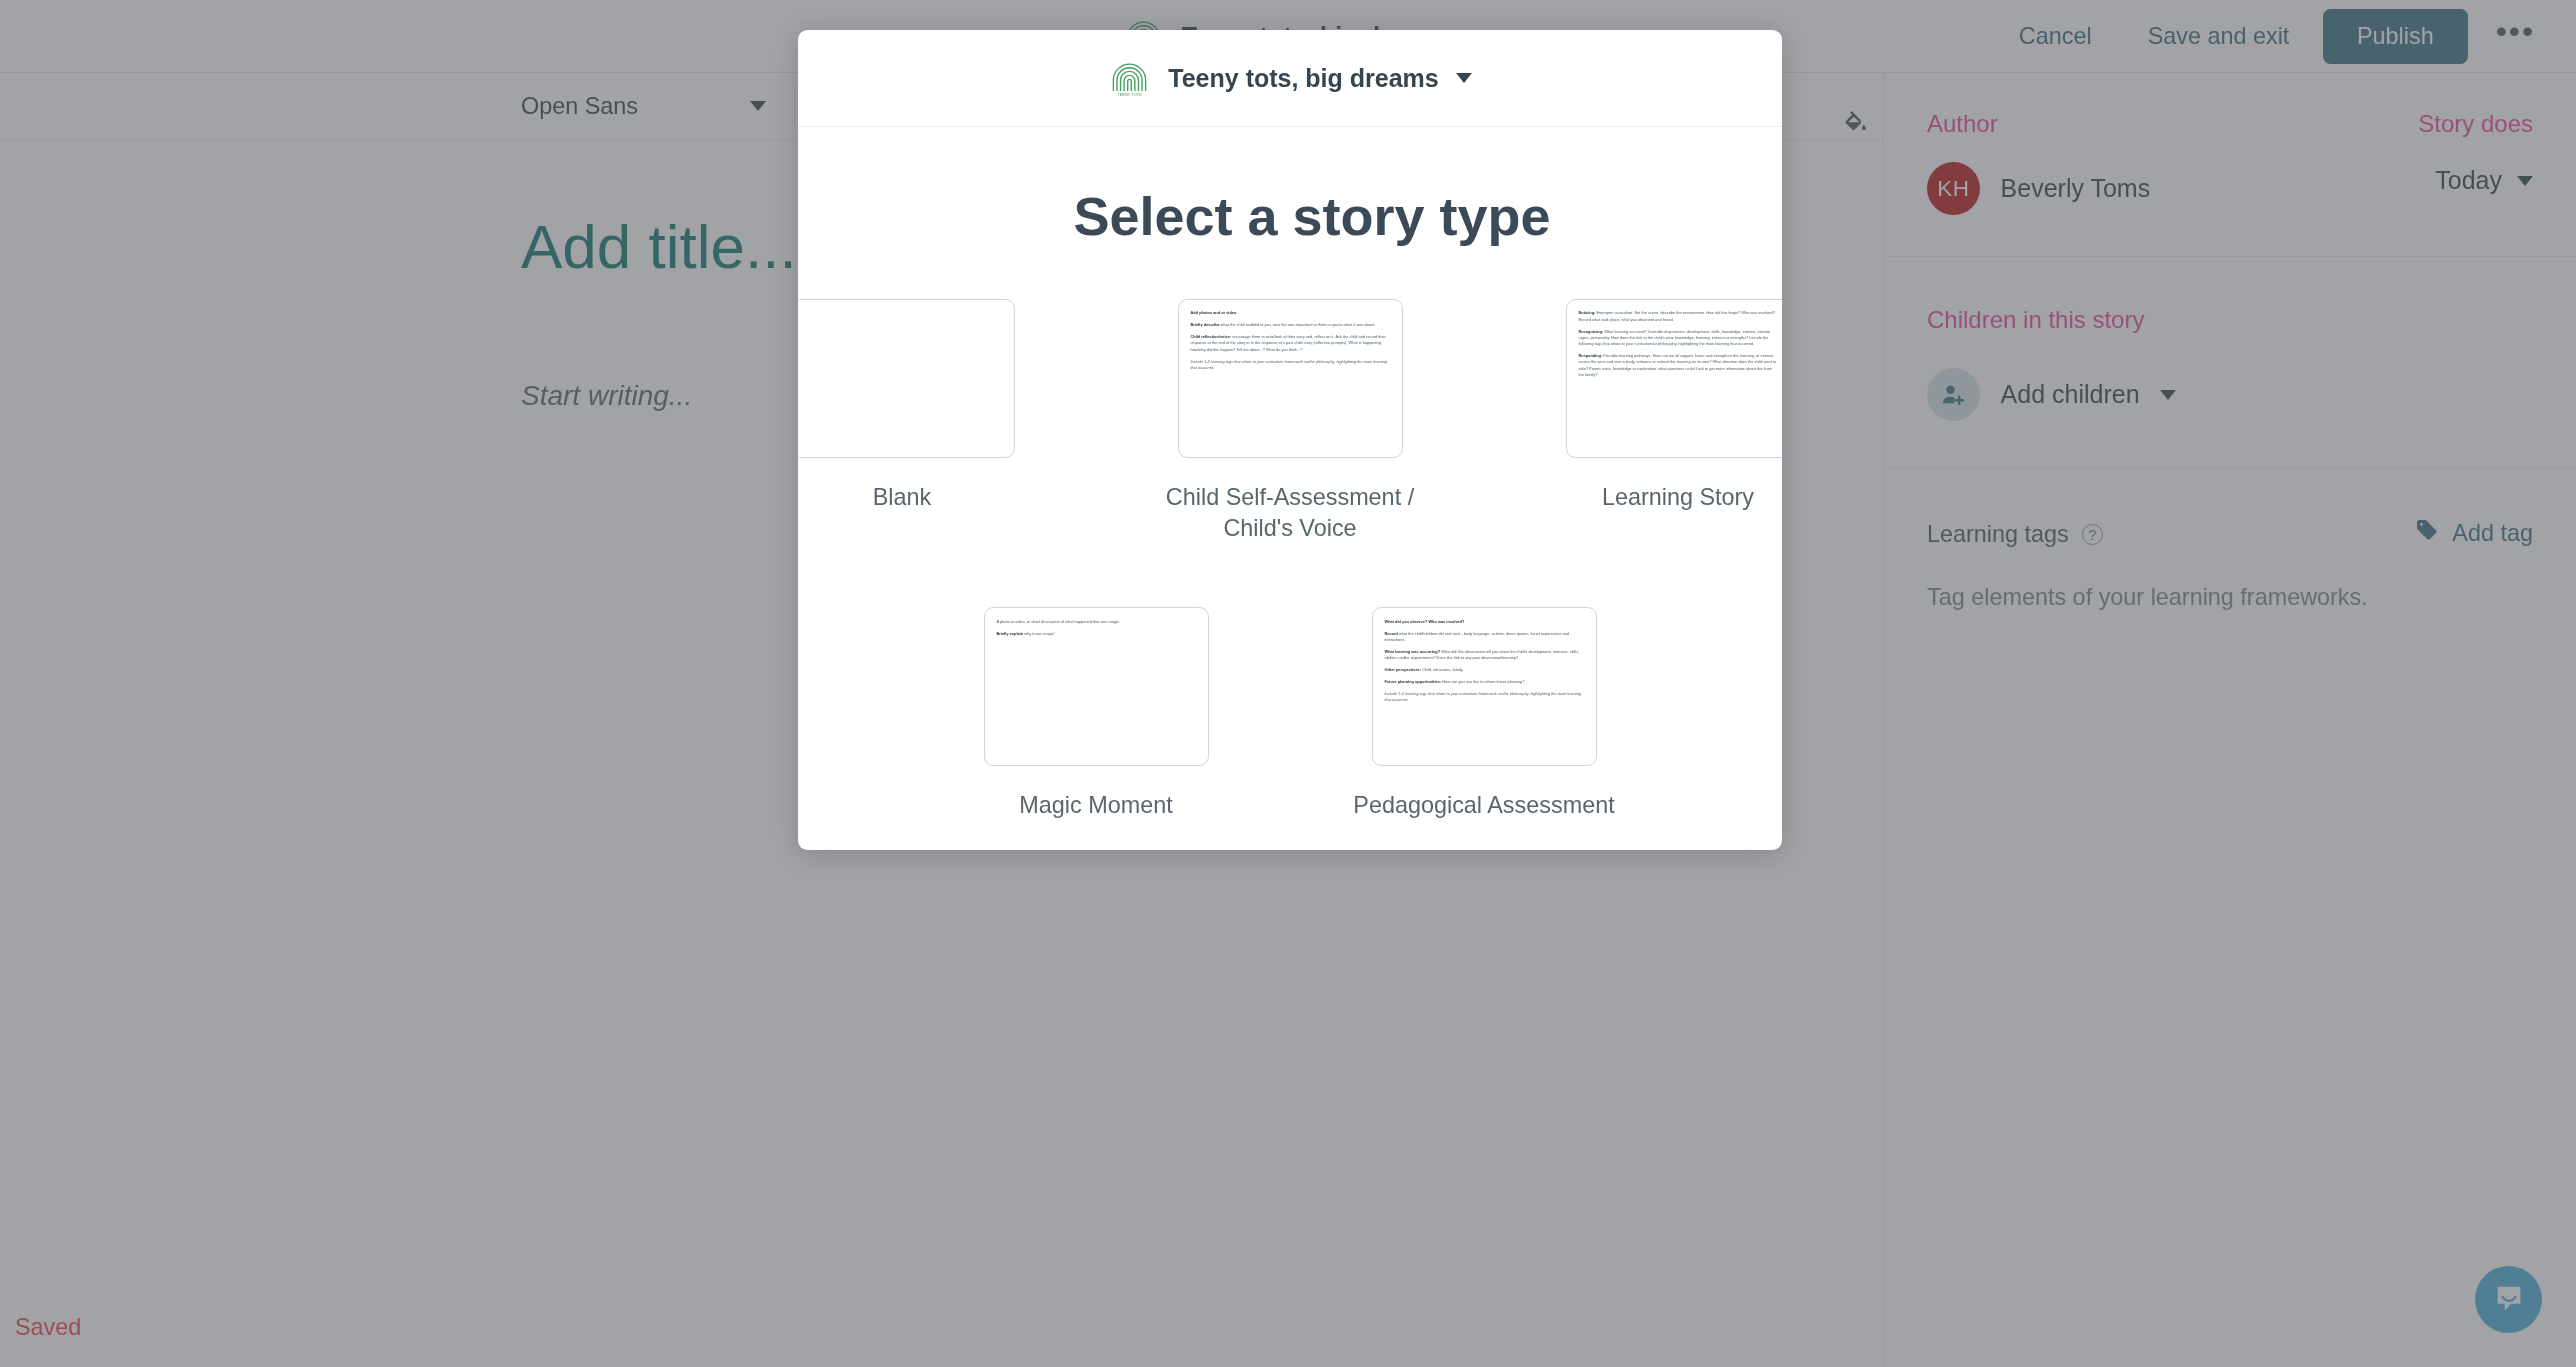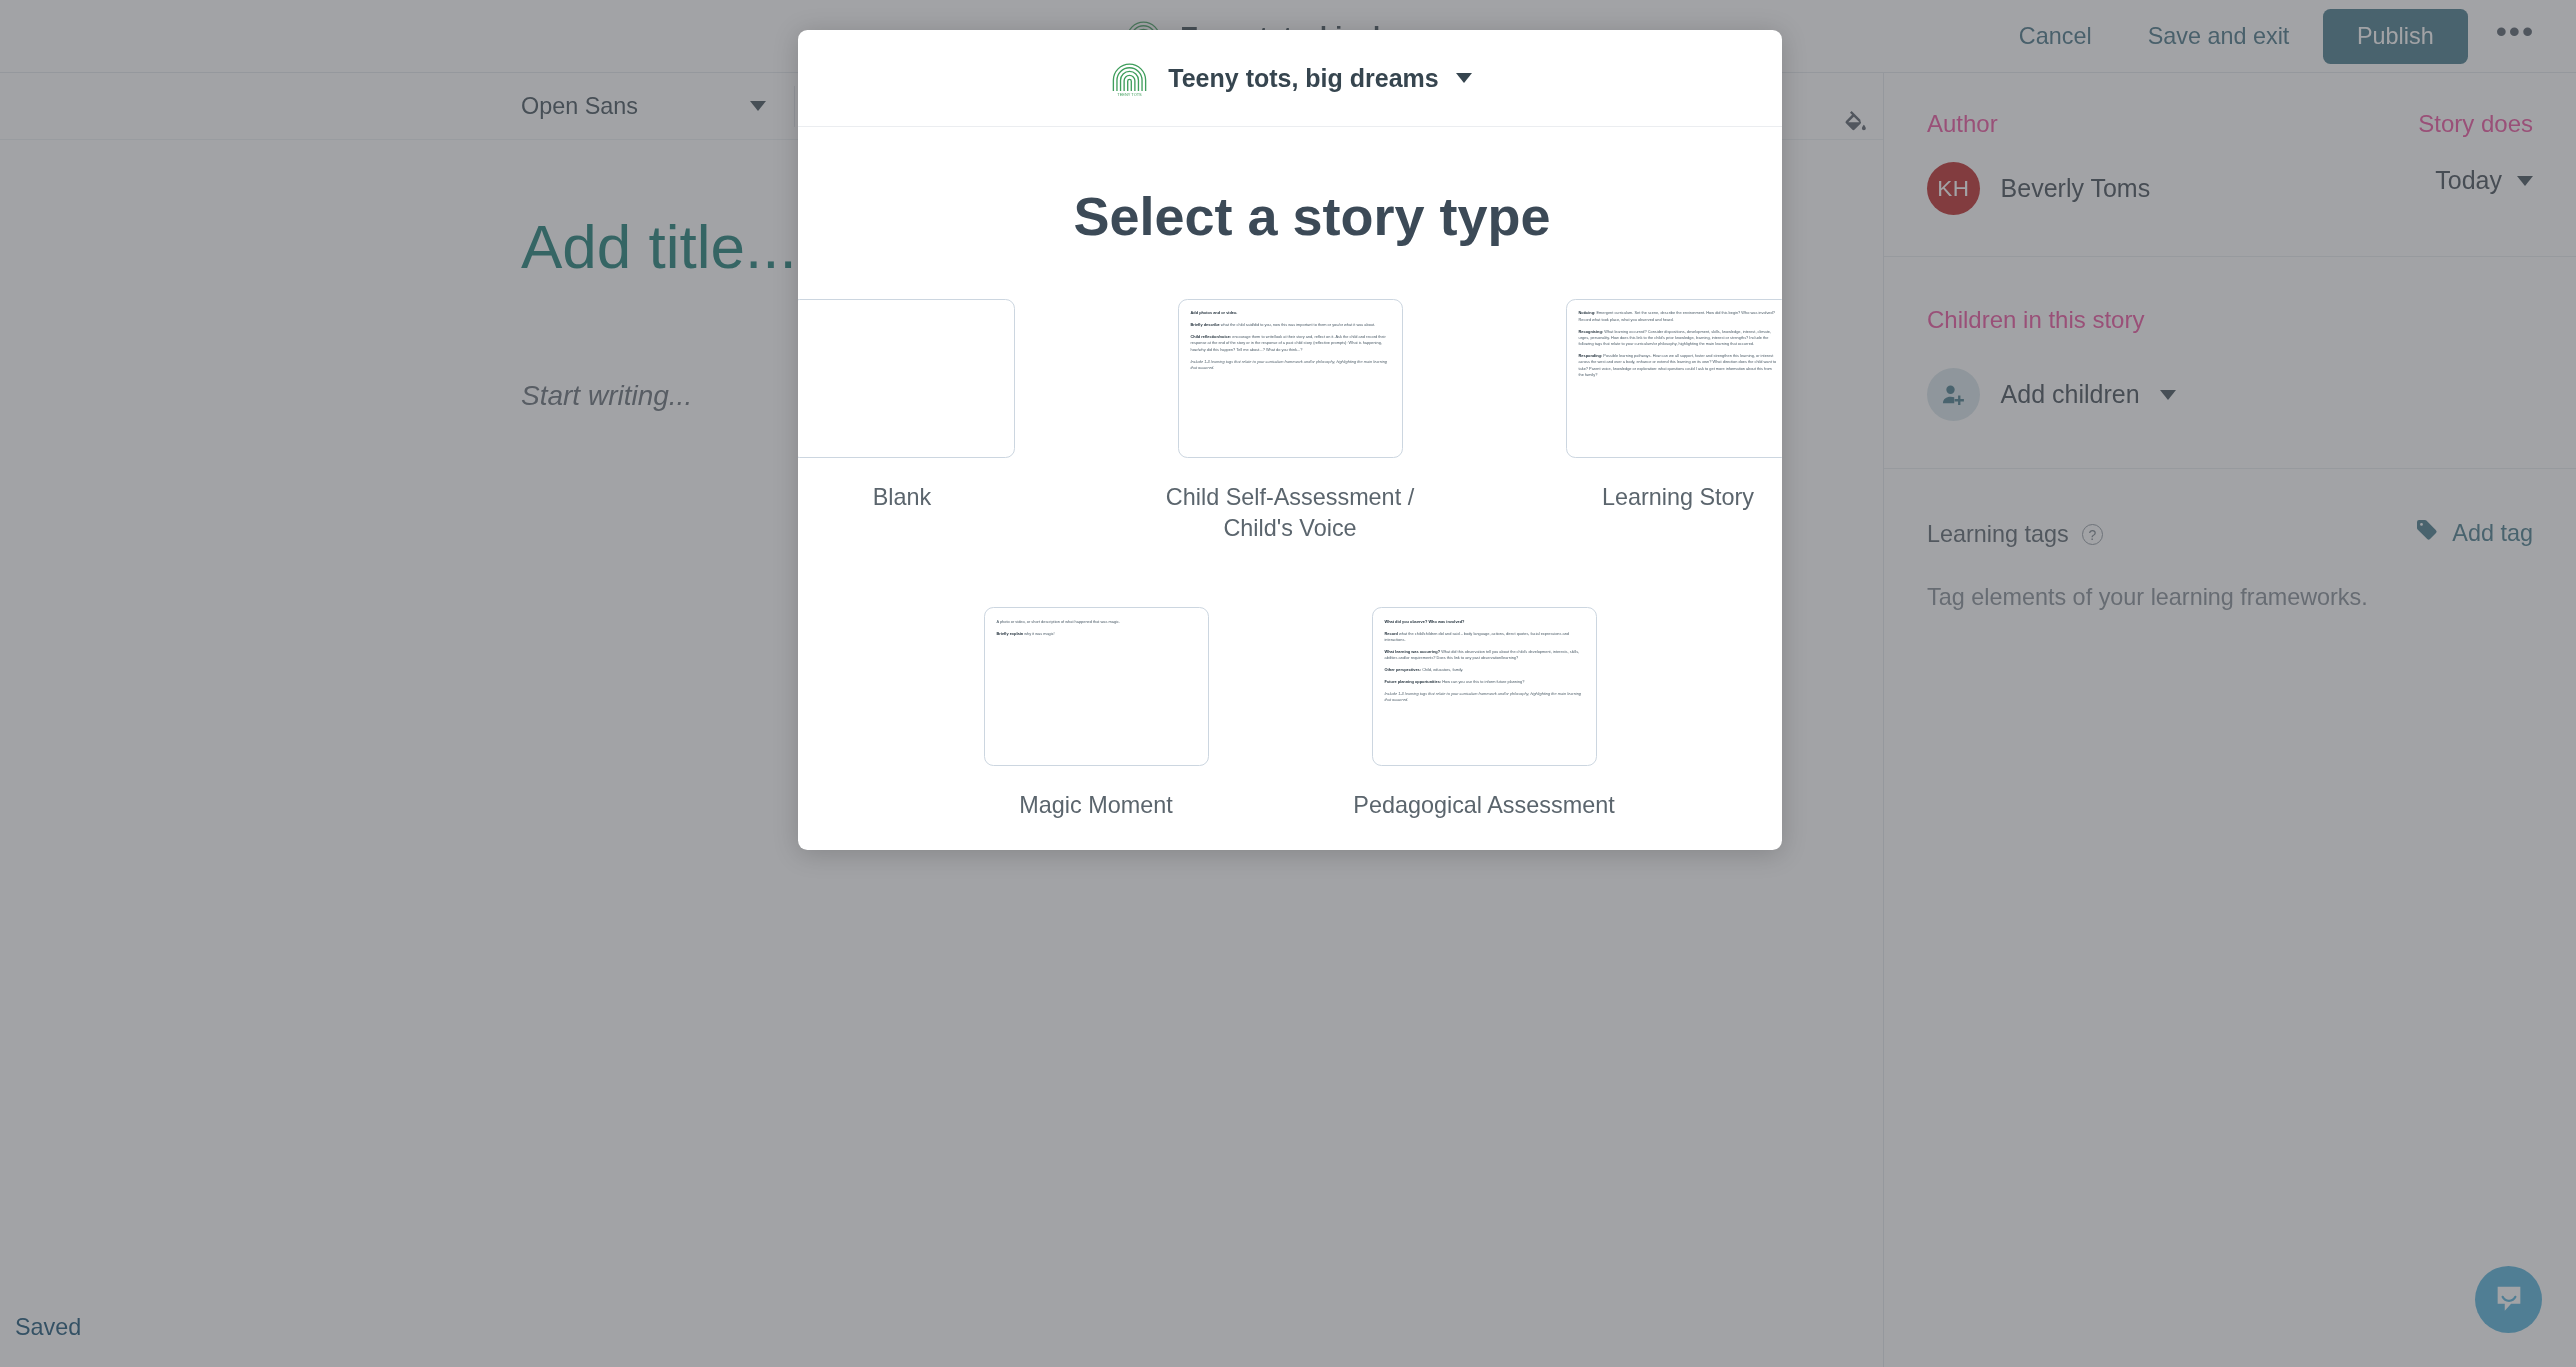--- a/index.html
+++ b/index.html
@@ -75,21 +75,21 @@
   .doc-title {
     position: absolute; left: 521px; top: 70px;
     font-size: 62px; color: #0f766e; white-space: nowrap;
   }
   .doc-body {
     position: absolute; left: 521px; top: 239px;
     font-size: 28px; font-style: italic; color: #5b656d;
   }
   .saved-status {
     position: absolute; left: 15px; bottom: 26px;
-    font-size: 23.4px; color: #0c4a6e;
+    font-size: 23.4px; color: #ef4444;
   }
 
   
   .sidebar {
     position: absolute; top: 73px; right: 0; width: 693px; bottom: 0;
     background: #ffffff; border-left: 0.9px solid #e3e6ea;
   }
   .sb-section { padding: 37px 43px 41px 43px; border-bottom: 0.9px solid #e7eaed; }
   .sb-row { display: flex; justify-content: space-between; align-items: flex-start; }
   .sb-label { font-size: 24px; color: #ec4899; }

